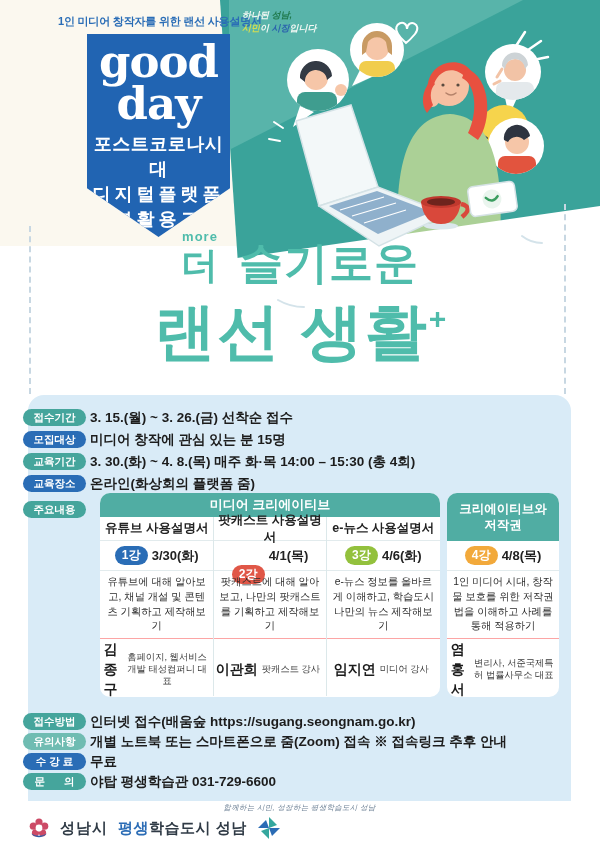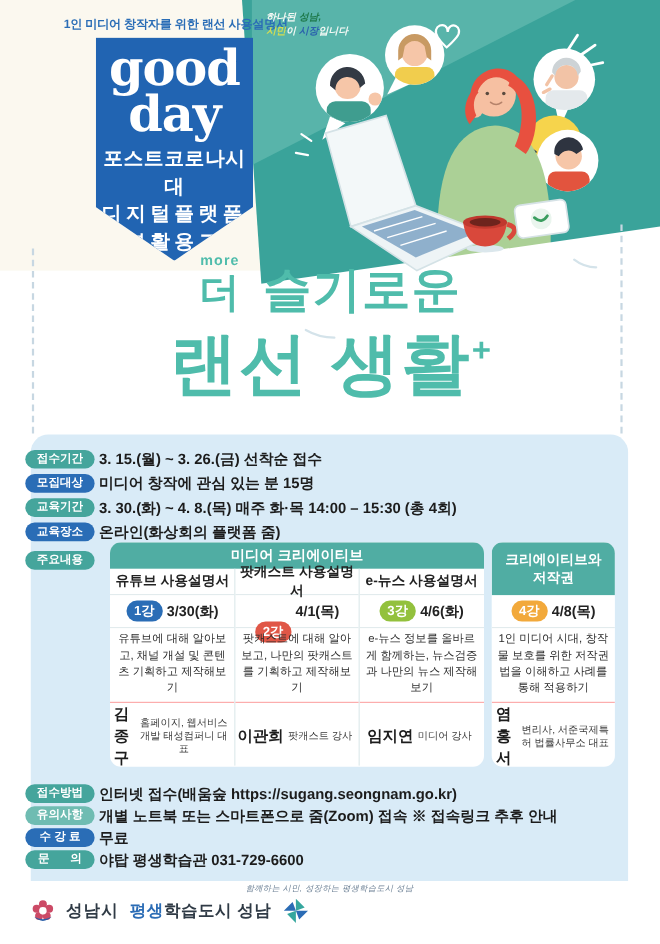--- a/index.html
+++ b/index.html
@@ -267,21 +267,21 @@
             <div class="iname">이관희</div>
             <div class="ititle">팟캐스트 강사</div>
           </div>
         </div>
         <div class="col">
           <div class="cell sub">e-뉴스 사용설명서</div>
           <div class="cell brow">
               <span class="badge c3">3강</span>
               <span class="bdate">4/6(화)</span>
             </div>
-          <div class="cell desc">e-뉴스 정보를 올바르게 함께하는, 뉴스검증과 나만의 뉴스 제작해보기</div>
+          <div class="cell desc">e-뉴스 정보를 올바르게 이해하고, 학습도시 나만의 뉴스 제작해보기</div>
           <div class="cell inst">
             <div class="iname">임지연</div>
             <div class="ititle">미디어 강사</div>
           </div>
         </div>
       </div>
     </div>
 
     <div class="tblg tbl-g2">
       <div class="thead">크리에이티브와 저작권</div>

